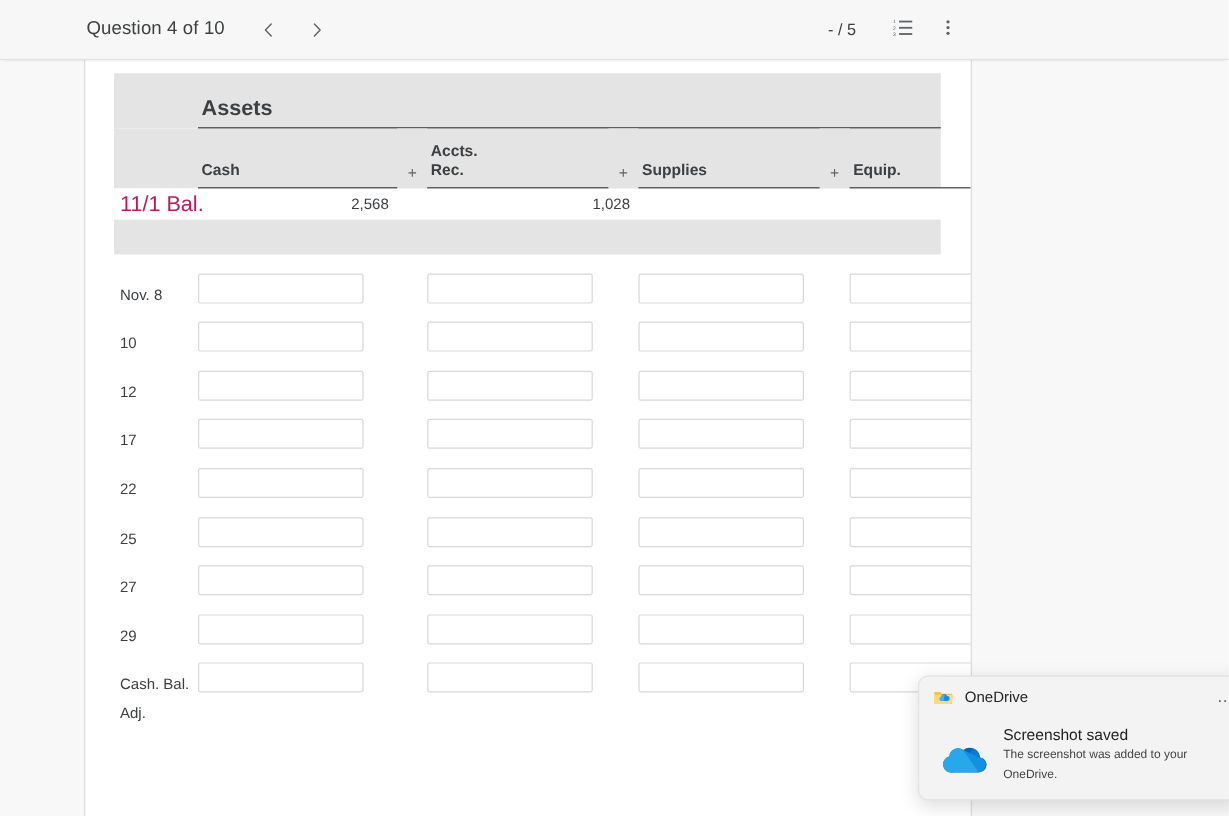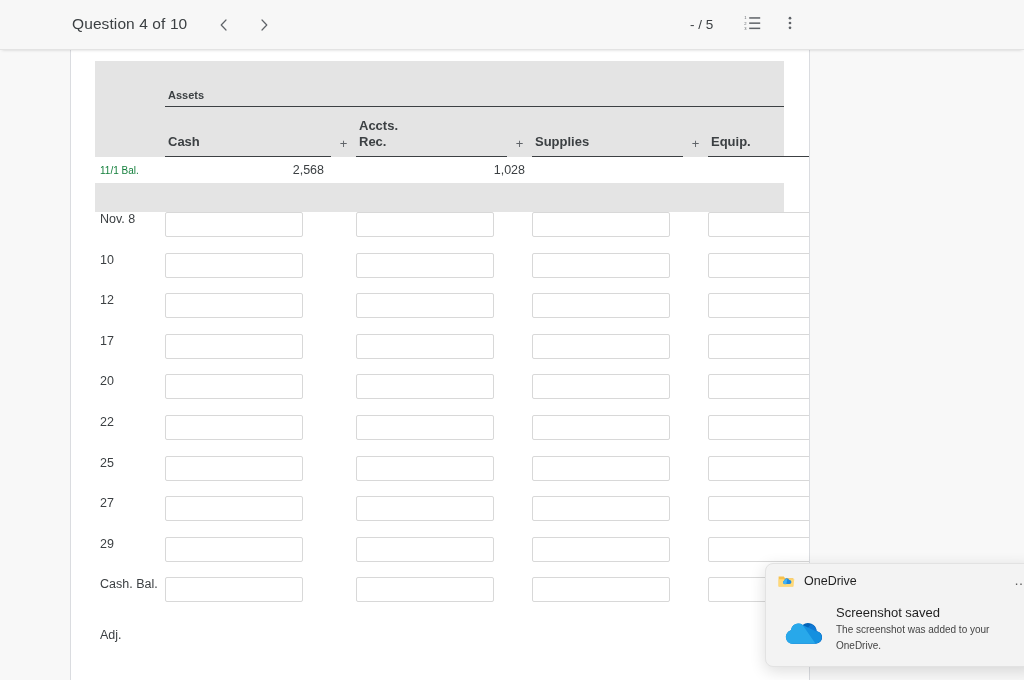--- a/index.html
+++ b/index.html
@@ -91,21 +91,21 @@
     background: #e4e4e4;
   }
   .grp-lead { width: 70px; flex: 0 0 70px; height: 46px; }
   .grp-cell {
     flex: 1 1 auto; height: 46px;
     display: flex; align-items: flex-end;
     padding-bottom: 5px;
     border-bottom: 1.6px solid #3c4043;
   }
   .grp-cell span {
-    font-size: 11px; font-weight: 600; color: #3c4043;
+    font-size: 18px; font-weight: 600; color: #3c4043;
     padding-left: 3px;
   }
 
   
   .col-row {
     display: flex; align-items: flex-end;
     height: 50px;
     background: #e4e4e4;
   }
   .col-lead { width: 70px; flex: 0 0 70px; height: 50px; }
@@ -131,35 +131,35 @@
   }
   .c-cash { width: 166px; flex: 0 0 166px; }
   .c-ar   { width: 151px; flex: 0 0 151px; }
   .c-sup  { width: 151px; flex: 0 0 151px; }
   .c-eq   { width: 151px; flex: 0 0 151px; }
 
   
   .bal-row { display: flex; height: 26px; align-items: center; background:#fff; }
   .bal-lead {
     width: 70px; flex: 0 0 70px;
-    font-size: 10px; color: #15803d;
-    padding-left: 5px; white-space: nowrap;
+    font-size: 18px; color: #be185d;
+    padding-left: 5px; white-space: nowrap; text-align: right;
   }
   .bal-val {
     display: flex; align-items: center; justify-content: flex-end;
     font-size: 12.5px; color: #3c4043;
     padding-right: 7px; height: 26px; text-align: right;
   }
   .bal-gap { width: 25px; flex: 0 0 25px; }
 
   
   .spacer-row { height: 29px; background: #e4e4e4; }
 
   
-  .in-row { display: flex; height: 40.6px; align-items: flex-start; }
+  .in-row { display: flex; height: 40.6px; align-items: flex-end; }
   .in-lead {
     width: 70px; flex: 0 0 70px;
     font-size: 12.5px; color: #3c4043;
     padding-left: 5px; white-space: nowrap;
   }
   .in-cell { display: flex; align-items: center; }
   .in-gap { width: 25px; flex: 0 0 25px; }
   .cellbox {
     width: 138px; height: 25px;
     border: 1px solid #d8d8d8;
@@ -390,38 +390,20 @@
             <div class="in-gap"></div>
             <div class="in-cell c-sup">
               <input type="text" class="cellbox" value="" style="">
             </div>
             <div class="in-gap"></div>
             <div class="in-cell c-eq">
               <input type="text" class="cellbox" value="" style="">
             </div>
           </div>
           <div class="in-row">
-            <div class="in-lead">20</div>
-            <div class="in-cell c-cash">
-              <input type="text" class="cellbox" value="" style="">
-            </div>
-            <div class="in-gap"></div>
-            <div class="in-cell c-ar">
-              <input type="text" class="cellbox" value="" style="">
-            </div>
-            <div class="in-gap"></div>
-            <div class="in-cell c-sup">
-              <input type="text" class="cellbox" value="" style="">
-            </div>
-            <div class="in-gap"></div>
-            <div class="in-cell c-eq">
-              <input type="text" class="cellbox" value="" style="">
-            </div>
-          </div>
-          <div class="in-row">
             <div class="in-lead">22</div>
             <div class="in-cell c-cash">
               <input type="text" class="cellbox" value="" style="">
             </div>
             <div class="in-gap"></div>
             <div class="in-cell c-ar">
               <input type="text" class="cellbox" value="" style="">
             </div>
             <div class="in-gap"></div>
             <div class="in-cell c-sup">

